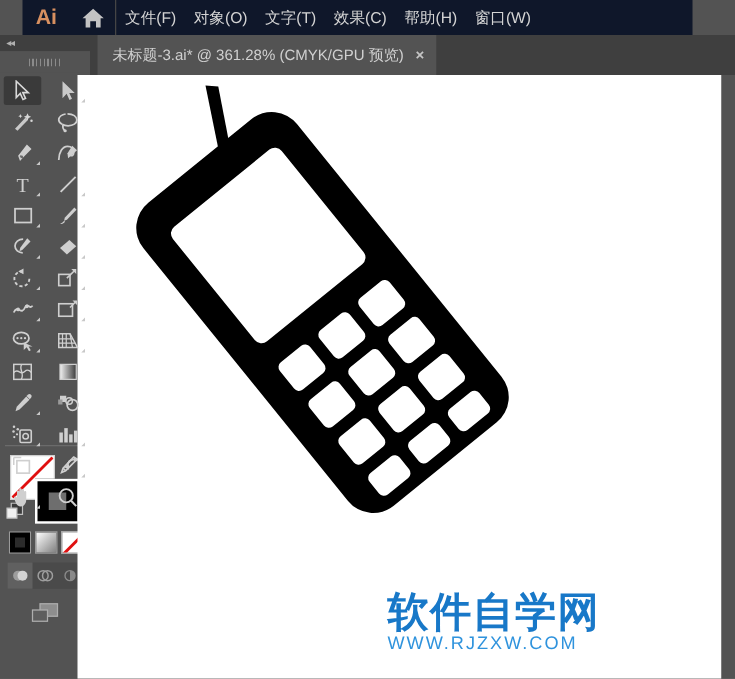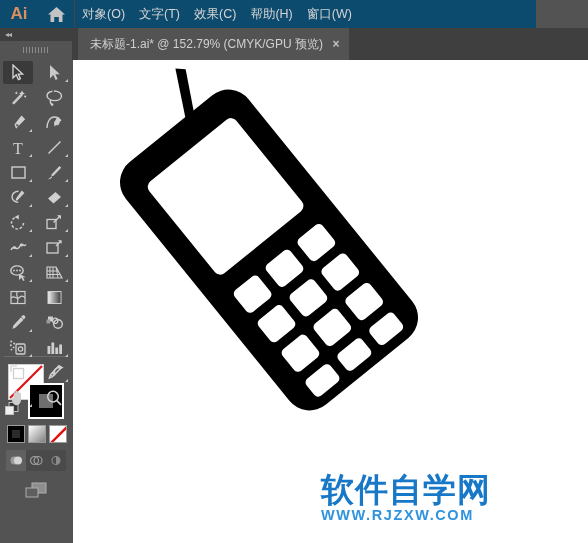--- a/index.html
+++ b/index.html
@@ -6,22 +6,22 @@
   html, body {
     width: 588px; height: 543px;
     overflow: hidden;
     background: #535353;
     font-family: "Liberation Sans", "DejaVu Sans", sans-serif;
   }
   #app { position: relative; width: 588px; height: 543px; }
 
   
   #menubar {
-    position: absolute; left: 0; top: 0; width: 536px; height: 28px;
-    background: #0c4a6e;
+    position: absolute; left: 18px; top: 0; width: 536px; height: 28px;
+    background: #0f172a;
     display: flex; align-items: center;
   }
   #ai-logo {
     width: 38px; height: 28px;
     display: flex; align-items: center; justify-content: center;
     color: #d89060; font-size: 17px; font-weight: bold;
     letter-spacing: 0px;
   }
   #home-btn {
     width: 36px; height: 28px;
@@ -172,58 +172,59 @@
     color: #d0d0d0; font-size: 12px; white-space: nowrap;
   }
   #doc-tab-close {
     width: 26px; height: 32px;
     display: flex; align-items: center; justify-content: center;
     color: #c5c5c5; font-size: 12px; font-weight: bold;
   }
 
   
   #canvas {
-    position: absolute; left: 73px; top: 60px;
+    position: absolute; left: 62px; top: 60px;
     width: 515px; height: 483px;
     background: #ffffff;
     overflow: hidden;
     padding-left: 24px;
   }
   #artwork {
     position: absolute; left: 0; top: 0; width: 515px; height: 483px;
   }
   
   #watermark {
     position: absolute; left: 248px; top: 413px;
     width: 200px; text-align: left;
     line-height: 1;
   }
   #wm-cn {
     color: #1878c8; font-size: 33px; font-weight: bold;
     letter-spacing: 1px;
     font-family: "DejaVu Sans", "Liberation Sans", sans-serif;
   }
   #wm-url {
-    color: #2f93dd; font-size: 14.5px; font-weight: bold;
+    color: #2f93dd; font-size: 14.5px; font-weight: normal;
     letter-spacing: 1.6px; margin-top: 2px;
   }
 </style>
 </head>
 <body>
 
 <div id="app">
 
   <div id="menubar">
     <div id="ai-logo">Ai</div>
     <div id="home-btn">
       <svg width="19" height="17" viewBox="0 0 19 17">
         <path d="M9.5 1 L18 8.5 L15.5 8.5 L15.5 16 L11.8 16 L11.8 11 L7.2 11 L7.2 16 L3.5 16 L3.5 8.5 L1 8.5 Z" fill="#c3c3c3"></path>
       </svg>
     </div>
     <div id="menu-divider"></div>
+    <div class="menu-item">文件(F)</div>
     <div class="menu-item">对象(O)</div>
     <div class="menu-item">文字(T)</div>
     <div class="menu-item">效果(C)</div>
     <div class="menu-item">帮助(H)</div>
     <div class="menu-item">窗口(W)</div>
   </div>
 
   <div id="panel-collapse">
     <div id="collapse-chevrons">◂◂</div>
   </div>
@@ -593,21 +594,21 @@
     <div id="screenmode">
       <svg width="26" height="20" viewBox="0 0 26 20">
         <rect x="9" y="2" width="14" height="10" fill="#8e8e8e" stroke="#aeaeae" stroke-width="1"></rect>
         <rect x="3" y="7" width="12" height="9" fill="#5e5e5e" stroke="#aeaeae" stroke-width="1"></rect>
       </svg>
     </div>
   </div>
 
   <div id="tabbar">
     <div id="doc-tab">
-      <span id="doc-tab-title">未标题-1.ai* @ 152.79% (CMYK/GPU 预览)</span>
+      <span id="doc-tab-title">未标题-3.ai* @ 361.28% (CMYK/GPU 预览)</span>
       <span id="doc-tab-close">×</span>
     </div>
   </div>
 
   <div id="canvas">
 
     <svg id="artwork" viewBox="0 0 515 483">
 
       <g transform="rotate(-39 196 190)">
 

